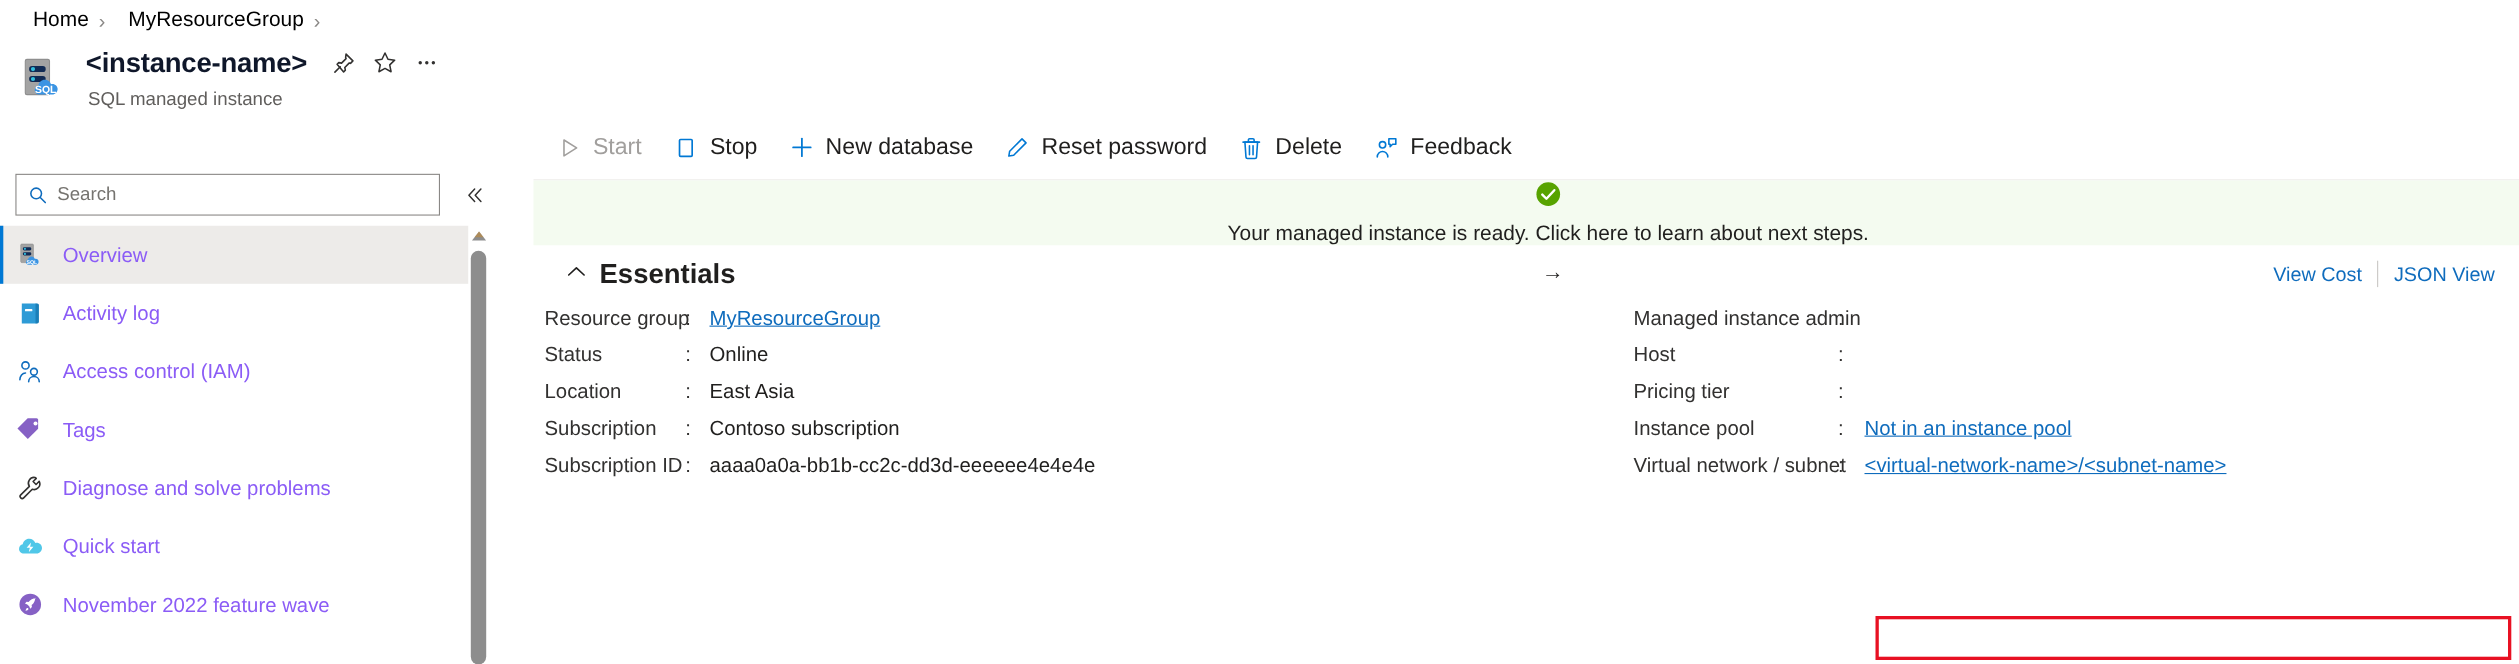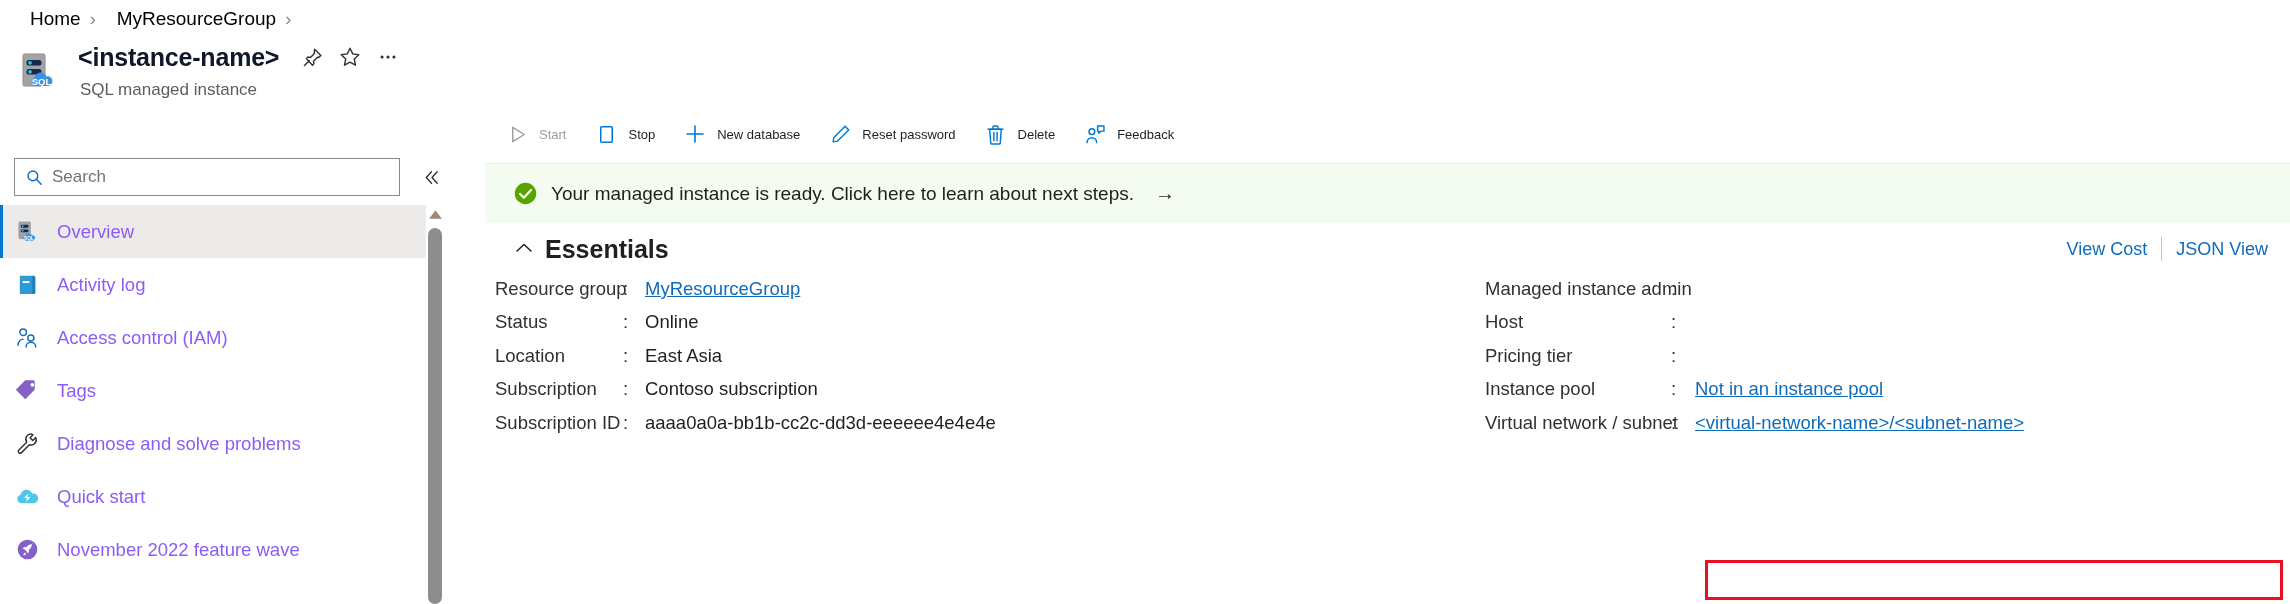--- a/index.html
+++ b/index.html
@@ -113,34 +113,35 @@
   .cmdbar {
     position: absolute; left: 485px; top: 105px;
     width: 1805px; height: 59px;
     display: flex; align-items: center; gap: 0px;
     padding-left: 6px;
     border-bottom: 1px solid #edebe9;
   }
   .cmd {
     display: flex; align-items: center; gap: 10px;
     height: 44px; padding: 0 14px;
-    font-size: 13px; color: #201f1e; cursor: pointer;
+    font-size: 21px; color: #201f1e; cursor: pointer;
     white-space: nowrap;
   }
   .cmd.disabled { color: #a19f9d; cursor: default; }
   .cmd-ico { width: 24px; height: 24px; display:flex; align-items:center; justify-content:center; flex:none; }
 
   
   .notif {
     position: absolute; left: 485px; top: 164px;
     width: 1805px; height: 59px;
     background: #f4fbf0;
     display: flex; align-items: center; gap: 13px;
-    padding-left: 28px;
+    padding-left: 40px;
     cursor: pointer;
+    flex-direction: column;
   }
   .notif-text { font-size: 19px; color: #201f1e; }
   .notif-arrow { font-size: 20px; color: #201f1e; margin-left: 8px; }
 
   
   .essentials-bar {
     position: absolute; left: 485px; top: 223px;
     width: 1805px; height: 52px;
     display: flex; align-items: center;
   }

